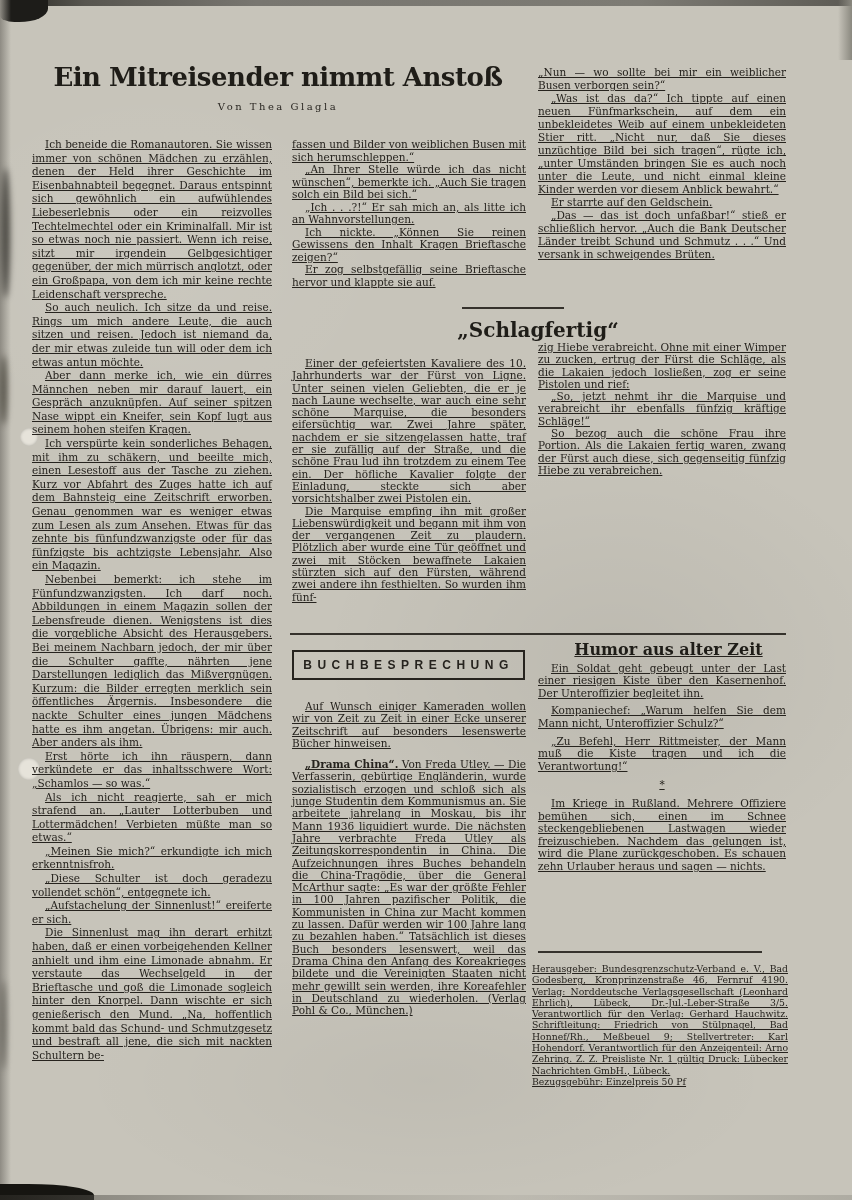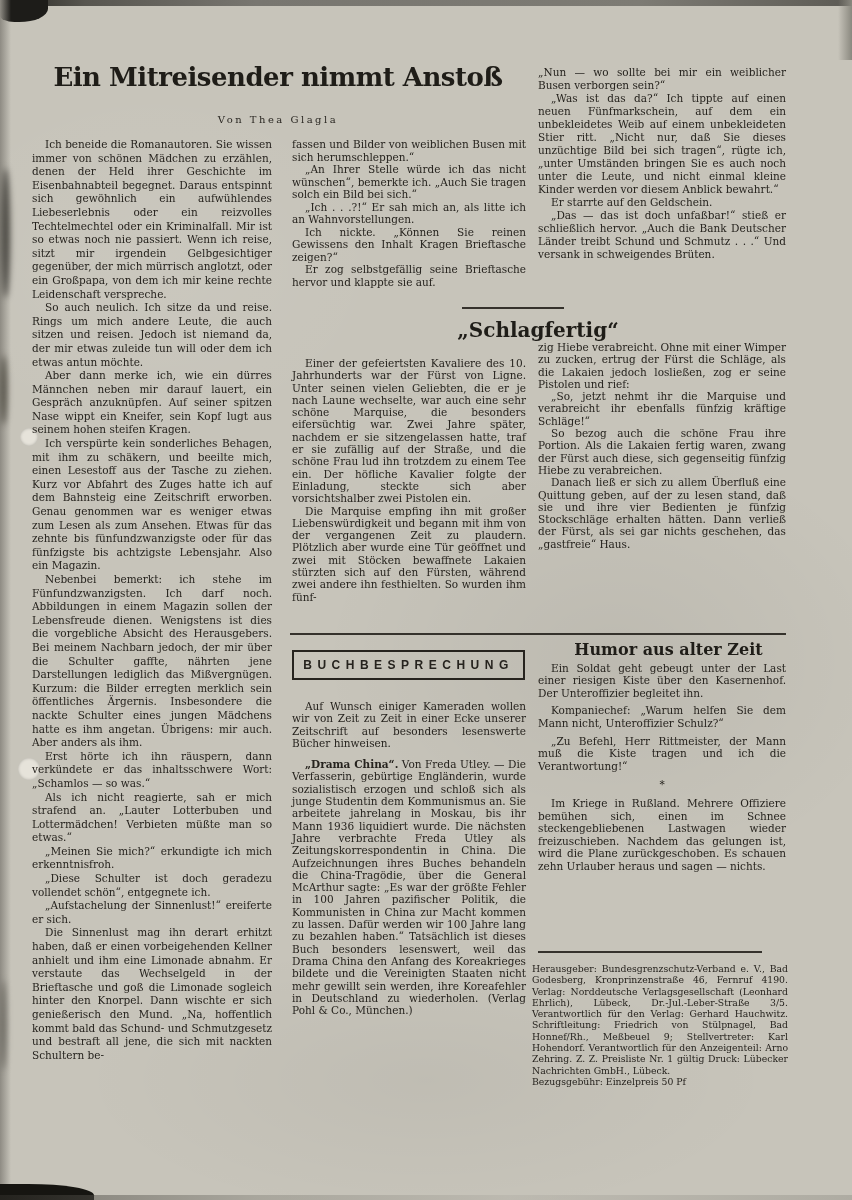--- a/index.html
+++ b/index.html
@@ -36,23 +36,23 @@
     background:linear-gradient(to right,#33312c,#8a887f 30%,#b3b0a7 60%,#96948b);opacity:.5;}
   .hole1{position:absolute;left:20px;top:428px;width:18px;height:18px;border-radius:50%;
     background:#e6e3da;box-shadow:inset 0 0 3px rgba(0,0,0,.25);filter:blur(.5px);}
   .hole2{position:absolute;left:18px;top:758px;width:22px;height:22px;border-radius:50%;
     background:#e6e3da;box-shadow:inset 0 0 3px rgba(0,0,0,.25);filter:blur(.5px);}
   .topright-shade{position:absolute;right:0;top:0;width:14px;height:60px;
     background:linear-gradient(to left,#8a887f,rgba(138,136,127,0));}
   
   .main-title{position:absolute;left:30px;top:62px;width:496px;text-align:center;
     font-size:26px;font-weight:700;letter-spacing:-.5px;color:#1f1d18;}
-  .byline{position:absolute;left:30px;top:114px;width:496px;text-align:center;
+  .byline{position:absolute;left:30px;top:101px;width:496px;text-align:center;
     font-size:10px;letter-spacing:2.5px;color:#2a2722;}
-  .col{position:absolute;font-size:10.5px;line-height:12.3px;text-align:justify;}
+  .col{position:absolute;font-size:10.5px;line-height:12.3px;text-align:justify;text-decoration:underline;}
   .col p{margin:0;text-indent:13px;}
   .col p.noindent{text-indent:0;}
   .col-left{left:32px;top:138px;width:240px;line-height:13.6px;}
   .col-mid-top{left:292px;top:138px;width:234px;line-height:12.5px;}
   .col-right-top{left:538px;top:66px;width:248px;line-height:13px;}
   .rule{position:absolute;height:2px;background:#35322c;}
   .rule-short{left:462px;top:307px;width:102px;}
   .rule-full{left:290px;top:633px;width:496px;}
   .rule-right{left:538px;top:951px;width:224px;}
   .schlag-title{position:absolute;left:290px;top:318px;width:496px;text-align:center;
@@ -124,21 +124,20 @@
   <div class="rule rule-short"></div>
   <div class="schlag-title">„Schlagfertig“</div>
   <div class="col schlag-left">
       <p>Einer der gefeiertsten Kavaliere des 10. Jahrhunderts war der Fürst von Ligne. Unter seinen vielen Geliebten, die er je nach Laune wechselte, war auch eine sehr schöne Marquise, die besonders eifersüchtig war. Zwei Jahre später, nachdem er sie sitzengelassen hatte, traf er sie zufällig auf der Straße, und die schöne Frau lud ihn trotzdem zu einem Tee ein. Der höfliche Kavalier folgte der Einladung, steckte sich aber vorsichtshalber zwei Pistolen ein.</p>
       <p>Die Marquise empfing ihn mit großer Liebenswürdigkeit und begann mit ihm von der vergangenen Zeit zu plaudern. Plötzlich aber wurde eine Tür geöffnet und zwei mit Stöcken bewaffnete Lakaien stürzten sich auf den Fürsten, während zwei andere ihn festhielten. So wurden ihm fünf-</p>
     </div>
   <div class="col schlag-right">
       <p class="noindent">zig Hiebe verabreicht. Ohne mit einer Wimper zu zucken, ertrug der Fürst die Schläge, als die Lakaien jedoch losließen, zog er seine Pistolen und rief:</p>
       <p>„So, jetzt nehmt ihr die Marquise und verabreicht ihr ebenfalls fünfzig kräftige Schläge!“</p>
       <p>So bezog auch die schöne Frau ihre Portion. Als die Lakaien fertig waren, zwang der Fürst auch diese, sich gegenseitig fünfzig Hiebe zu verabreichen.</p>
-      <p>Danach ließ er sich zu allem Überfluß eine Quittung geben, auf der zu lesen stand, daß sie und ihre vier Bedienten je fünfzig Stockschläge erhalten hätten. Dann verließ der Fürst, als sei gar nichts geschehen, das „gastfreie“ Haus.</p>
     </div>
 
   <div class="rule rule-full"></div>
 
   <div class="buch-box">BUCHBESPRECHUNG</div>
   <div class="col col-buch">
     <p>Auf Wunsch einiger Kameraden wollen wir von Zeit zu Zeit in einer Ecke unserer Zeitschrift auf besonders lesenswerte Bücher hinweisen.</p>
     <p class="drama"><b>„Drama China“.</b><span> Von Freda Utley. — Die Verfasserin, gebürtige Engländerin, wurde sozialistisch erzogen und schloß sich als junge Studentin dem Kommunismus an. Sie arbeitete jahrelang in Moskau, bis ihr Mann 1936 liquidiert wurde. Die nächsten Jahre verbrachte Freda Utley als Zeitungskorrespondentin in China. Die Aufzeichnungen ihres Buches behandeln die China-Tragödie, über die General McArthur sagte: „Es war der größte Fehler in 100 Jahren pazifischer Politik, die Kommunisten in China zur Macht kommen zu lassen. Dafür werden wir 100 Jahre lang zu bezahlen haben.“ Tatsächlich ist dieses Buch besonders lesenswert, weil das Drama China den Anfang des Koreakrieges bildete und die Vereinigten Staaten nicht mehr gewillt sein werden, ihre Koreafehler in Deutschland zu wiederholen. (Verlag Pohl &amp; Co., München.)</span></p>
   </div>
 

